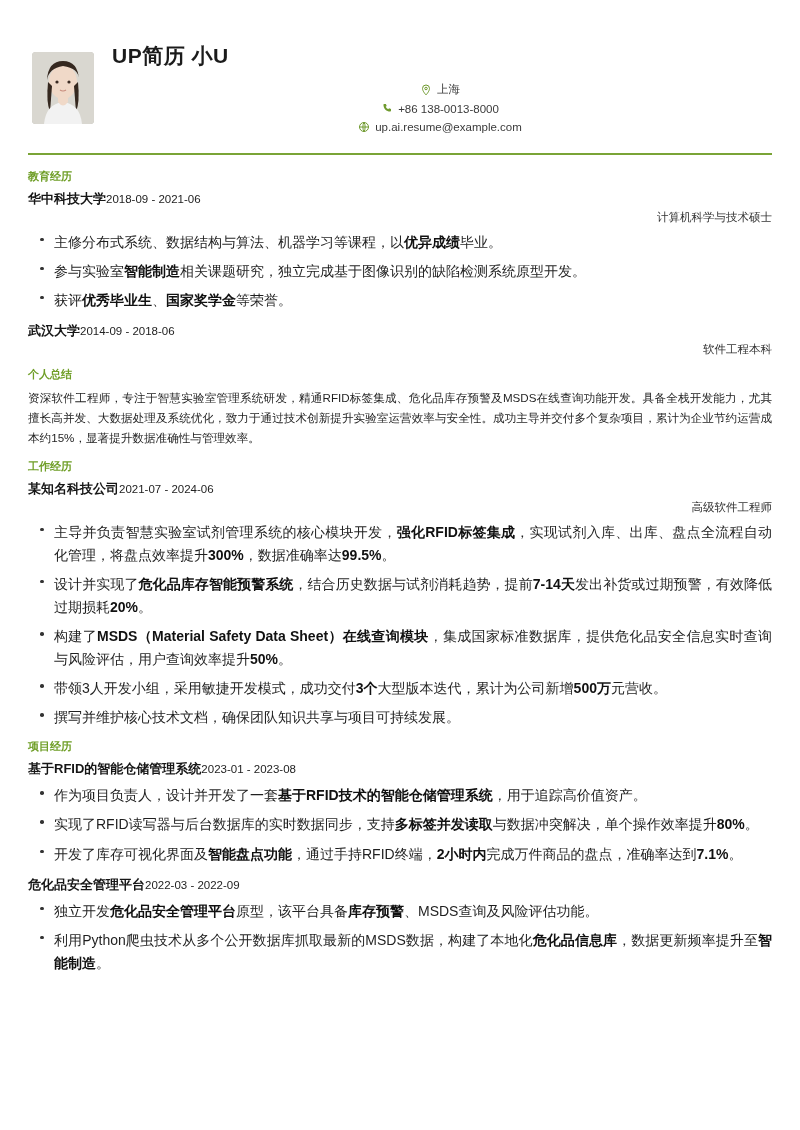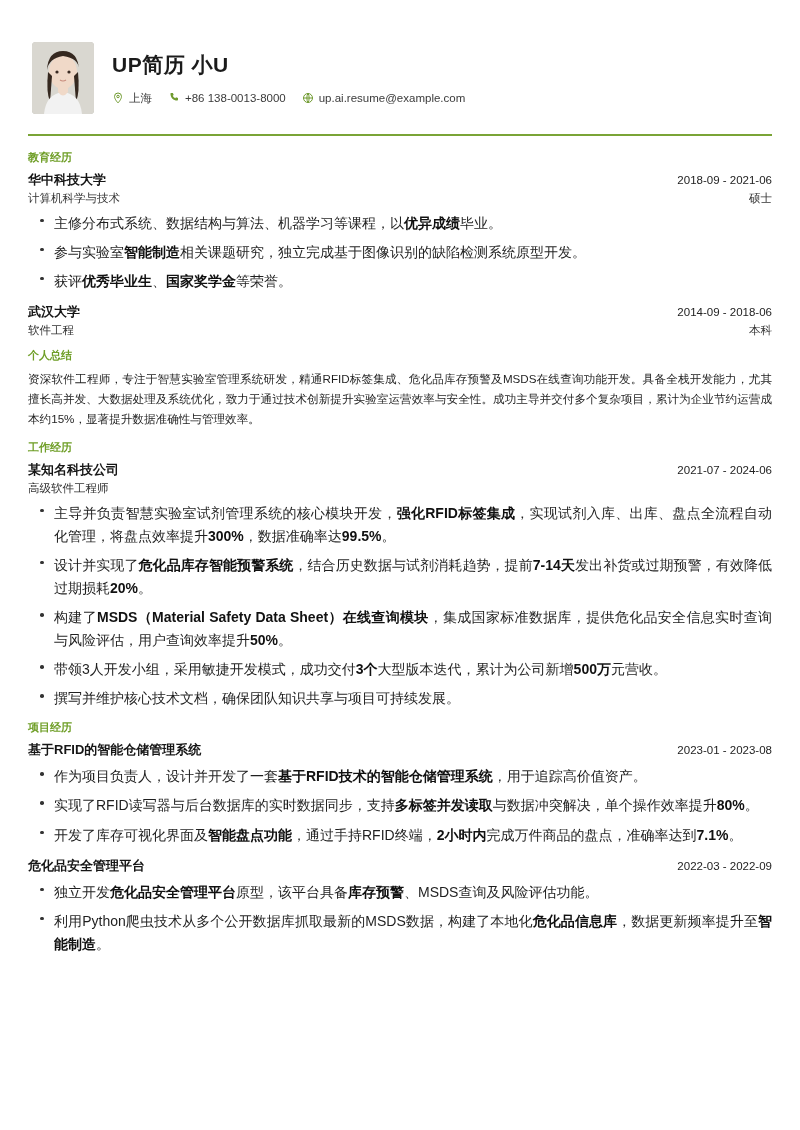--- a/index.html
+++ b/index.html
@@ -44,20 +44,21 @@
     letter-spacing: .5px;
     margin-bottom: 12px;
   }
   .contact {
     display: flex;
     flex-wrap: wrap;
     align-items: center;
     gap: 6px 16px;
     font-size: 11.5px;
     color: #3a3a3a;
+    flex-direction: column;
   }
   .contact-item { display: flex; align-items: center; gap: 5px; }
   .c-ico { width: 12px; height: 12px; flex: 0 0 auto; color: #6f9a2e; }
   .c-ico svg { display: block; width: 12px; height: 12px; }
 
   .rule {
     height: 1.5px;
     background: #7aa436;
     margin: 2px 0 14px 0;
   }
@@ -66,36 +67,36 @@
   .section { margin-bottom: 6px; }
   .sec-title {
     font-size: 11px;
     font-weight: bold;
     color: #6f9e27;
     margin: 10px 0 6px 0;
   }
   .entry { margin-bottom: 10px; }
   .entry-head {
     display: flex;
-    justify-content: space-between;
+    justify-content: flex-start;
     align-items: baseline;
   }
   .org {
     font-size: 13px;
     font-weight: bold;
     color: #161616;
   }
   .date {
     font-size: 11.5px;
     color: #222;
     white-space: nowrap;
   }
   .sub-head {
     display: flex;
-    justify-content: space-between;
+    justify-content: flex-end;
     align-items: baseline;
     margin-top: 2px;
   }
   .subtitle {
     font-size: 11.5px;
     color: #333;
   }
   .degree {
     font-size: 11.5px;
     color: #333;

